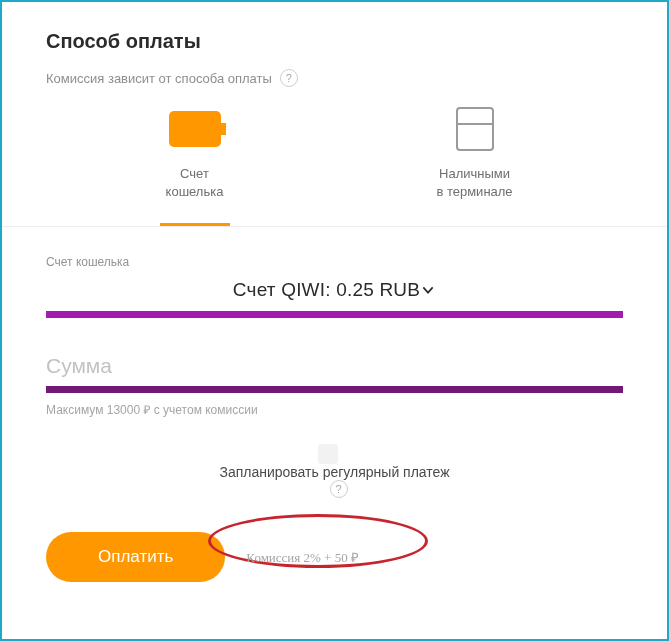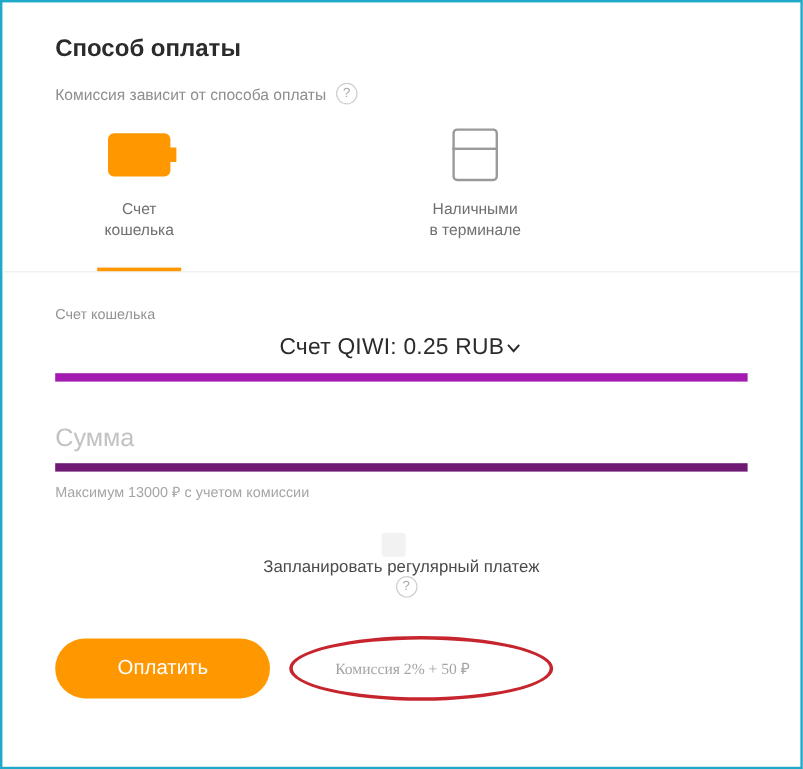--- a/index.html
+++ b/index.html
@@ -34,21 +34,21 @@
     width: 18px;
     height: 18px;
     border: 1px solid #cfcfcf;
     border-radius: 50%;
     font-size: 11px;
     color: #a8a8a8;
     margin-left: 8px;
   }
   .methods {
     display: flex;
-    justify-content: flex-start;
+    justify-content: center;
     gap: 140px;
     margin-top: 8px;
   }
   .method {
     display: flex;
     flex-direction: column;
     align-items: center;
     width: 140px;
     cursor: pointer;
   }
@@ -154,22 +154,20 @@
     border-radius: 3px;
     margin-right: 14px;
     cursor: pointer;
   }
   .checkbox-label {
     font-size: 14px;
     color: #4a4a4a;
   }
   .action-row {
     display: flex;
-    align-items: center;
-    gap: 33px;
   }
   .pay-btn {
     background: #ff9800;
     color: #fff;
     font-size: 17px;
     border: none;
     border-radius: 26px;
     padding: 15px 52px;
     cursor: pointer;
   }

